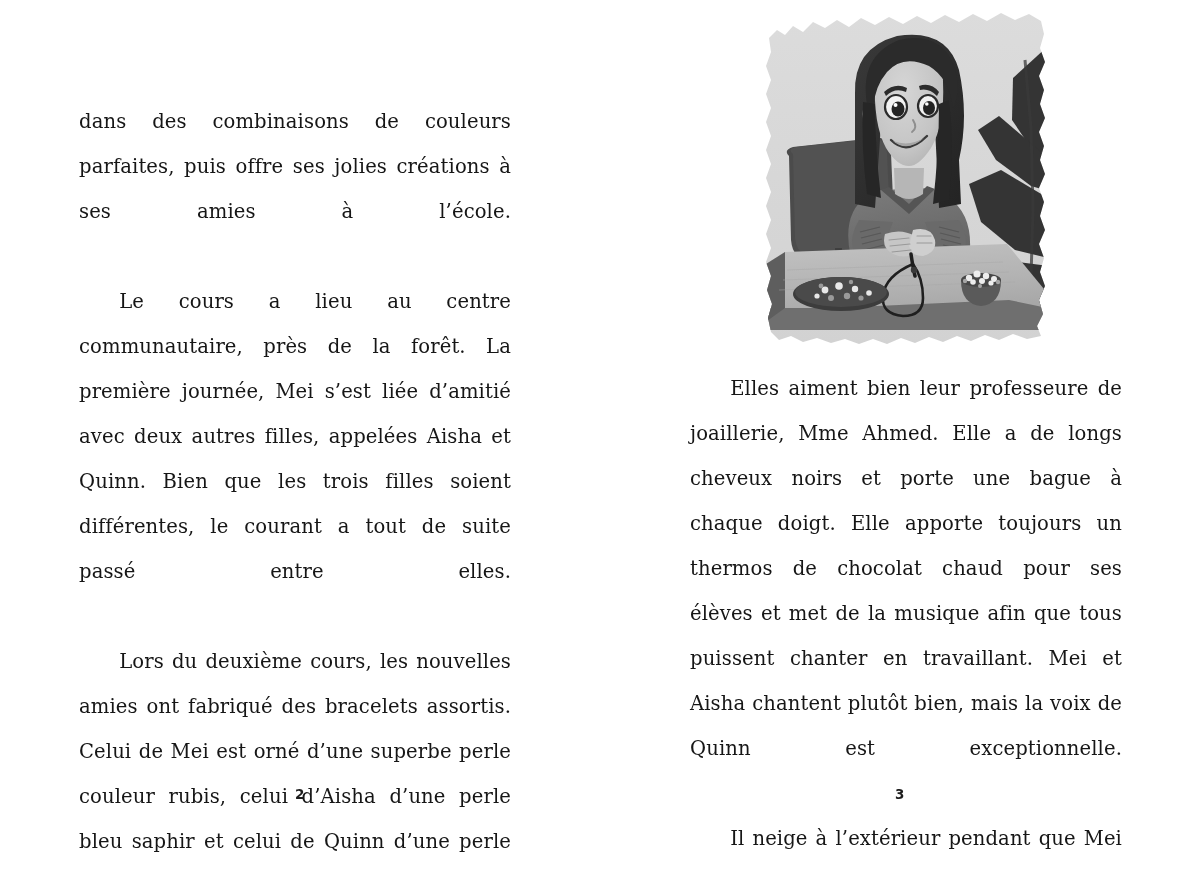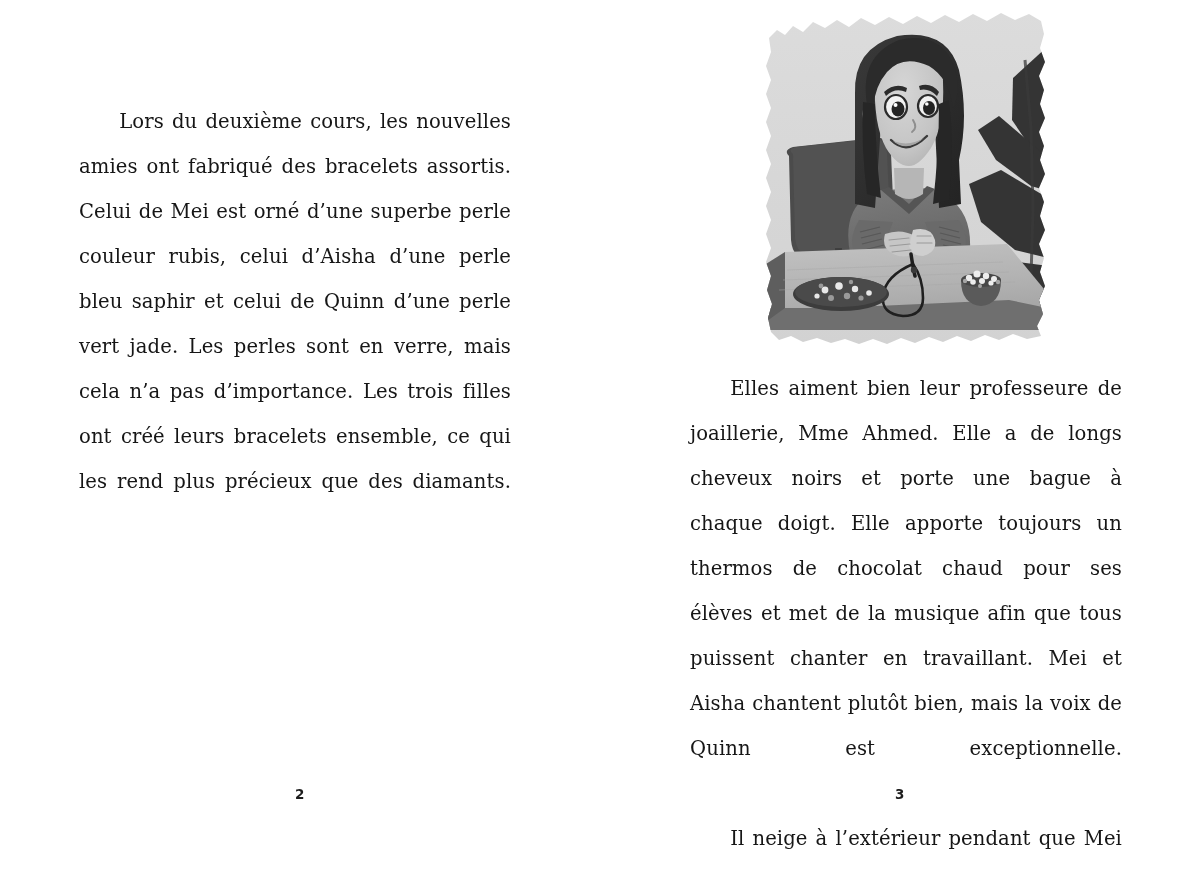--- a/index.html
+++ b/index.html
@@ -80,20 +80,22 @@
   .illustration svg { display: block; width: 100%; height: 100%; }
 </style>
 </head>
 <body>
 
 <div class="page-spread">
 
   <div class="page page-left">
 
     <div class="text-col">
+      <p class="para">dans des combinaisons de couleurs parfaites, puis offre ses jolies créations à ses amies à l’école.</p>
+      <p class="para indent">Le cours a lieu au centre communautaire, près de la forêt. La première journée, Mei s’est liée d’amitié avec deux autres filles, appelées Aisha et Quinn. Bien que les trois filles soient différentes, le courant a tout de suite passé entre elles.</p>
       <p class="para indent">Lors du deuxième cours, les nouvelles amies ont fabriqué des bracelets assortis. Celui de Mei est orné d’une superbe perle couleur rubis, celui d’Aisha d’une perle bleu saphir et celui de Quinn d’une perle vert jade. Les perles sont en verre, mais cela n’a pas d’importance. Les trois filles ont créé leurs bracelets ensemble, ce qui les rend plus précieux que des diamants.</p>
     </div>
 
     <div class="folio">2</div>
   </div>
 
   <div class="page page-right">
 
     <div class="illustration">
       <svg viewBox="0 0 285 338" xmlns="http://www.w3.org/2000/svg" role="img">

